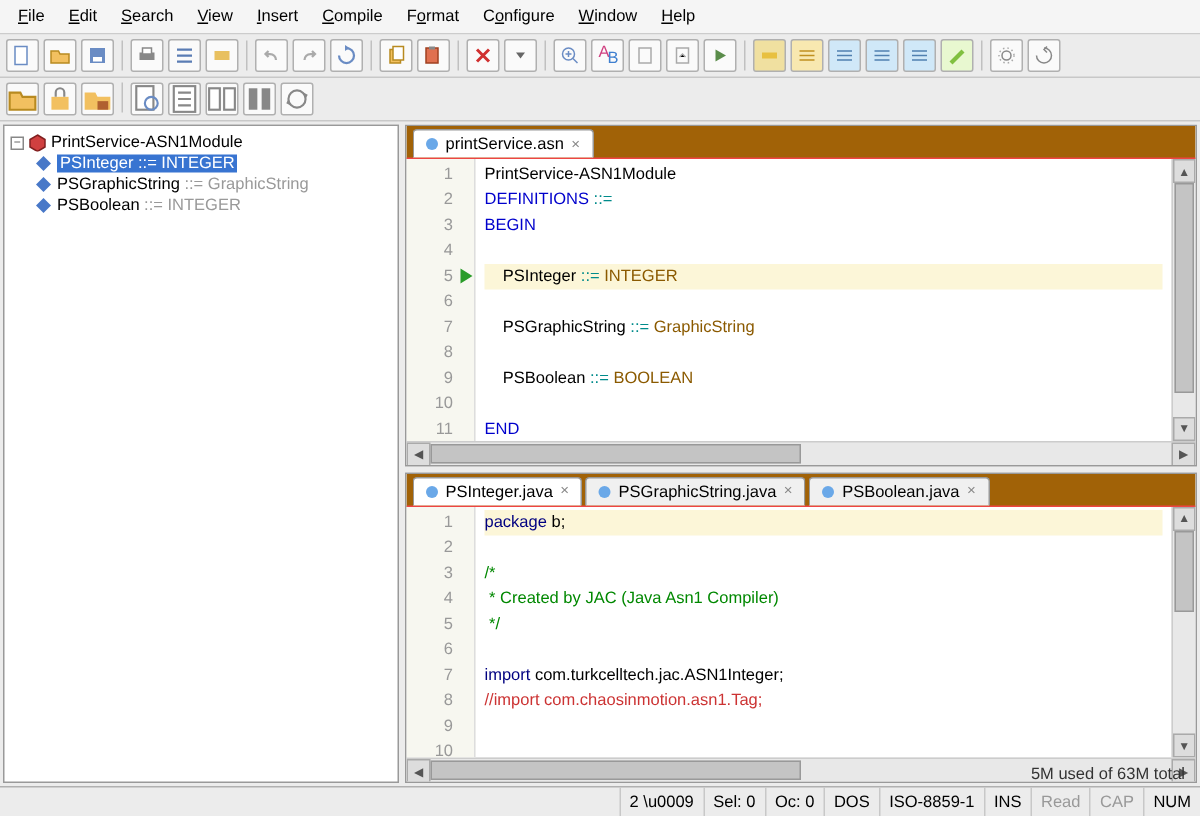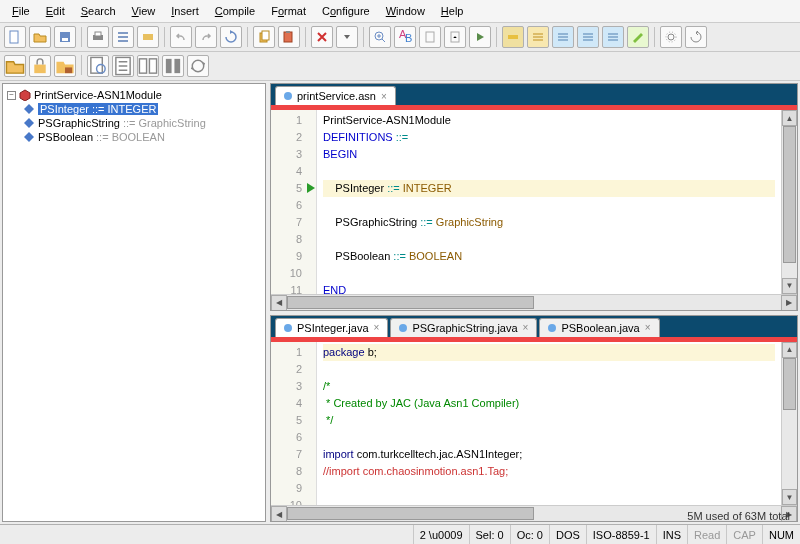--- a/index.html
+++ b/index.html
@@ -20,21 +20,21 @@
 .tree-row { display:flex; align-items:center; padding:1px 0 1px 2px; gap:3px; white-space:nowrap; }
 .tree-child { padding-left:18px; }
 .tree-toggle { width:9px; height:9px; border:1px solid #888; display:inline-flex; align-items:center; justify-content:center; font-size:8px; line-height:8px; color:#555; }
 .tree-icon { width:12px; height:12px; display:inline-block; }
 .tree-sel { background:#3874d1; color:#fff; padding:0 2px; }
 .tree-dim { color:#999; }
 .right { flex:1; display:flex; flex-direction:column; margin:2px; gap:4px; overflow:hidden; }
 .editor-pane { border:1px solid #999; background:#fff; display:flex; flex-direction:column; overflow:hidden; }
 .pane-top { flex:1.1; }
 .pane-bot { flex:1; }
-.tabbar { display:flex; background:#0c4a6e; border-bottom:5px solid #ef4444; padding-left:4px; }
+.tabbar { display:flex; background:#a16207; border-bottom:1px solid #ef4444; padding-left:4px; }
 .tab { background:#f0f0f0; border:1px solid #999; border-bottom:none; padding:3px 8px; display:flex; align-items:center; gap:5px; margin-right:2px; margin-top:2px; border-radius:3px 3px 0 0; cursor:pointer; font-size:11px; }
 .tab.active { background:#fff; }
 .tab-bullet { width:8px; height:8px; border-radius:50%; background:#6aa8e8; display:inline-block; }
 .tab-close { color:#888; font-size:10px; cursor:pointer; }
 .code-area { flex:1; display:flex; overflow:hidden; position:relative; }
 .gutter { width:46px; background:#f7f7f0; border-right:1px solid #ddd; padding-top:2px; text-align:right; color:#999; font-family:'Courier New',monospace; font-size:12px; }
 .gutter .ln { padding-right:14px; height:17px; line-height:17px; position:relative; }
 .arrow-mark { position:absolute; right:1px; top:3px; width:0;height:0;border-top:5px solid transparent;border-bottom:5px solid transparent;border-left:8px solid #2a9c2a; }
 .code { flex:1; font-family:'Courier New',monospace; font-size:12px; padding:2px 6px; overflow:hidden; white-space:pre; }
 .cl { height:17px; line-height:17px; }
@@ -297,21 +297,21 @@
                 <polygon points="6,1 11,6 6,11 1,6" fill="#4878c8"></polygon>
               </svg></span>
             <span>PSGraphicString</span> 
             <span class="tree-dim">::= GraphicString</span>
           </div>
           <div class="tree-row tree-child">
             <span class="tree-icon"><svg viewBox="0 0 12 12">
                 <polygon points="6,1 11,6 6,11 1,6" fill="#4878c8"></polygon>
               </svg></span>
             <span>PSBoolean</span> 
-            <span class="tree-dim">::= BOOLEAN</span>
+            <span class="tree-dim">::= INTEGER</span>
           </div>
         </div>
     </div>
   </div>
 
   <div class="right">
     <div class="editor-pane pane-top">
       <div class="tabbar" id="top-tabs">
           <div class="tab active">
             <span class="tab-bullet"></span>

